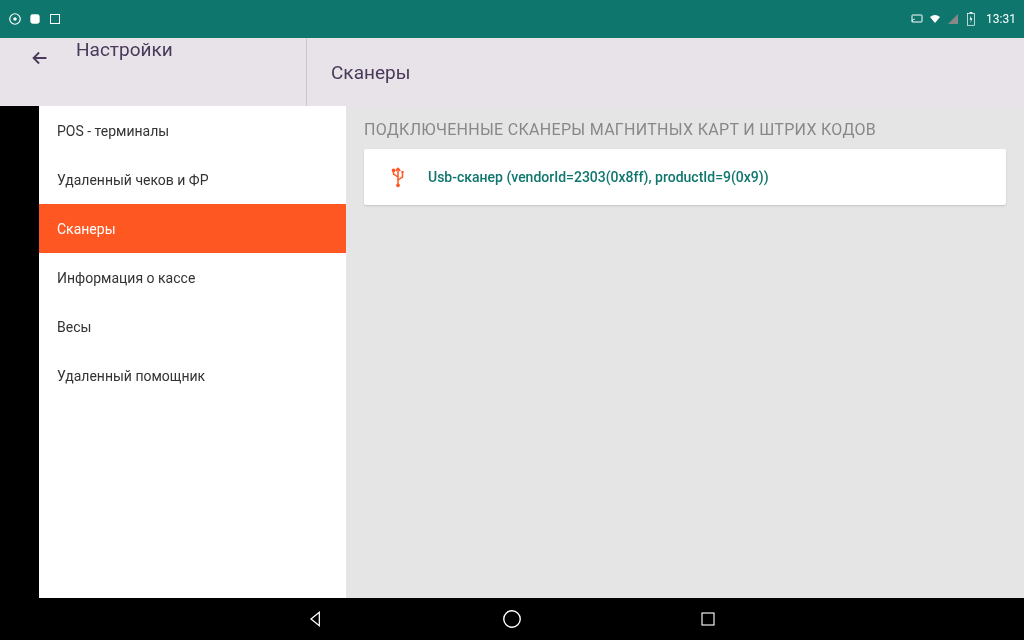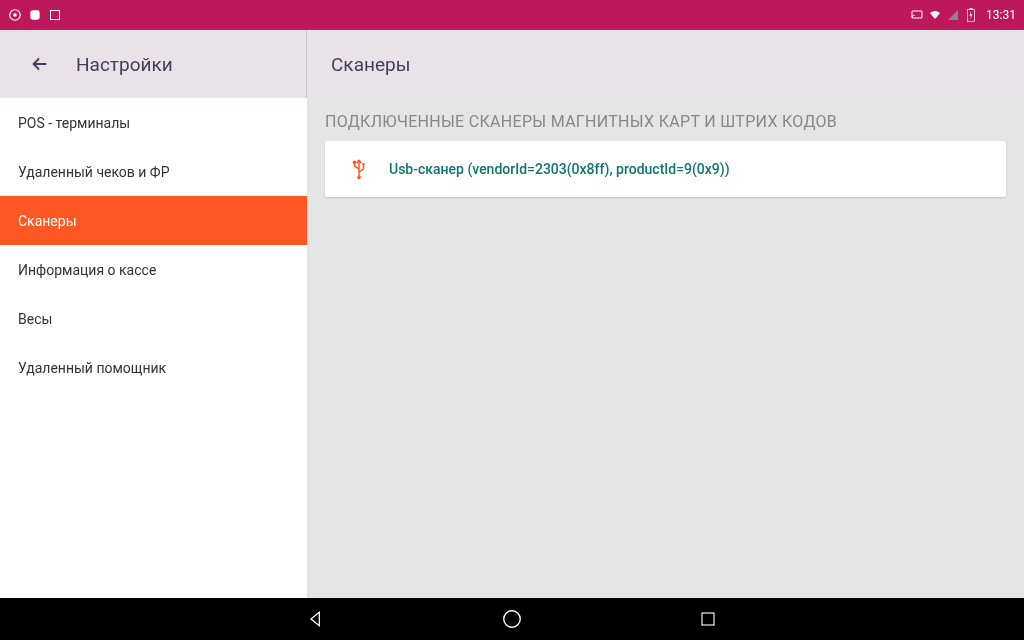--- a/index.html
+++ b/index.html
@@ -1,29 +1,29 @@
 <!DOCTYPE html>
 <html><head>
   <meta charset="utf-8">
   <style>
     * { margin: 0; padding: 0; box-sizing: border-box; font-family: -apple-system, BlinkMacSystemFont, "Segoe UI", Roboto, sans-serif; }
     body { width: 1024px; height: 640px; overflow: hidden; background: #000; display: flex; flex-direction: column; }
     
-    .status-bar { height: 30px; background: #be185d; display: flex; align-items: center; padding: 0 8px; color: #fff; font-size: 11px; }
+    .status-bar { height: 38px; background: #0f766e; display: flex; align-items: center; padding: 0 8px; color: #fff; font-size: 11px; }
     .status-left { display: flex; gap: 6px; align-items: center; }
     .status-right { margin-left: auto; display: flex; gap: 4px; align-items: center; }
     .status-icon { width: 14px; height: 14px; display: inline-flex; align-items: center; justify-content: center; }
     
     .header-bar { height: 68px; background: #e8e3e9; display: flex; align-items: center; position: relative; }
-    .header-left { width: 307px; display: flex; align-items: center; padding-left: 20px; border-right: 1px solid rgba(0,0,0,0.12); height: 100%; }
+    .header-left { width: 307px; display: flex; align-items: flex-start; padding-left: 20px; border-right: 1px solid rgba(0,0,0,0.12); height: 100%; }
     .header-right { flex: 1; display: flex; align-items: center; padding-left: 24px; }
     .back-arrow { width: 40px; height: 40px; display: flex; align-items: center; justify-content: center; cursor: pointer; margin-right: 16px; }
     .header-title { font-size: 19px; color: #4a3a5a; font-weight: 400; }
     
-    .content-row { flex: 1; display: flex; }
+    .content-row { flex: 1; display: flex; padding-left: 39px; }
     .sidebar { width: 307px; background: #fff; }
     .sidebar-item { height: 49px; display: flex; align-items: center; padding-left: 18px; font-size: 14px; color: #333; cursor: pointer; }
     .sidebar-item.active { background: #ff5722; color: #fff; }
     
     .content { flex: 1; background: #e5e5e5; padding: 14px 18px; }
     .section-label { font-size: 16px; color: #888; letter-spacing: 0.3px; margin-bottom: 10px; text-transform: uppercase; }
     .card { background: #fff; border-radius: 2px; box-shadow: 0 1px 2px rgba(0,0,0,0.15); display: flex; align-items: center; padding: 16px 18px; }
     .card-icon { width: 32px; display: flex; align-items: center; justify-content: center; margin-right: 14px; }
     .card-text { font-size: 14px; color: #0f766e; font-weight: 500; }
     

